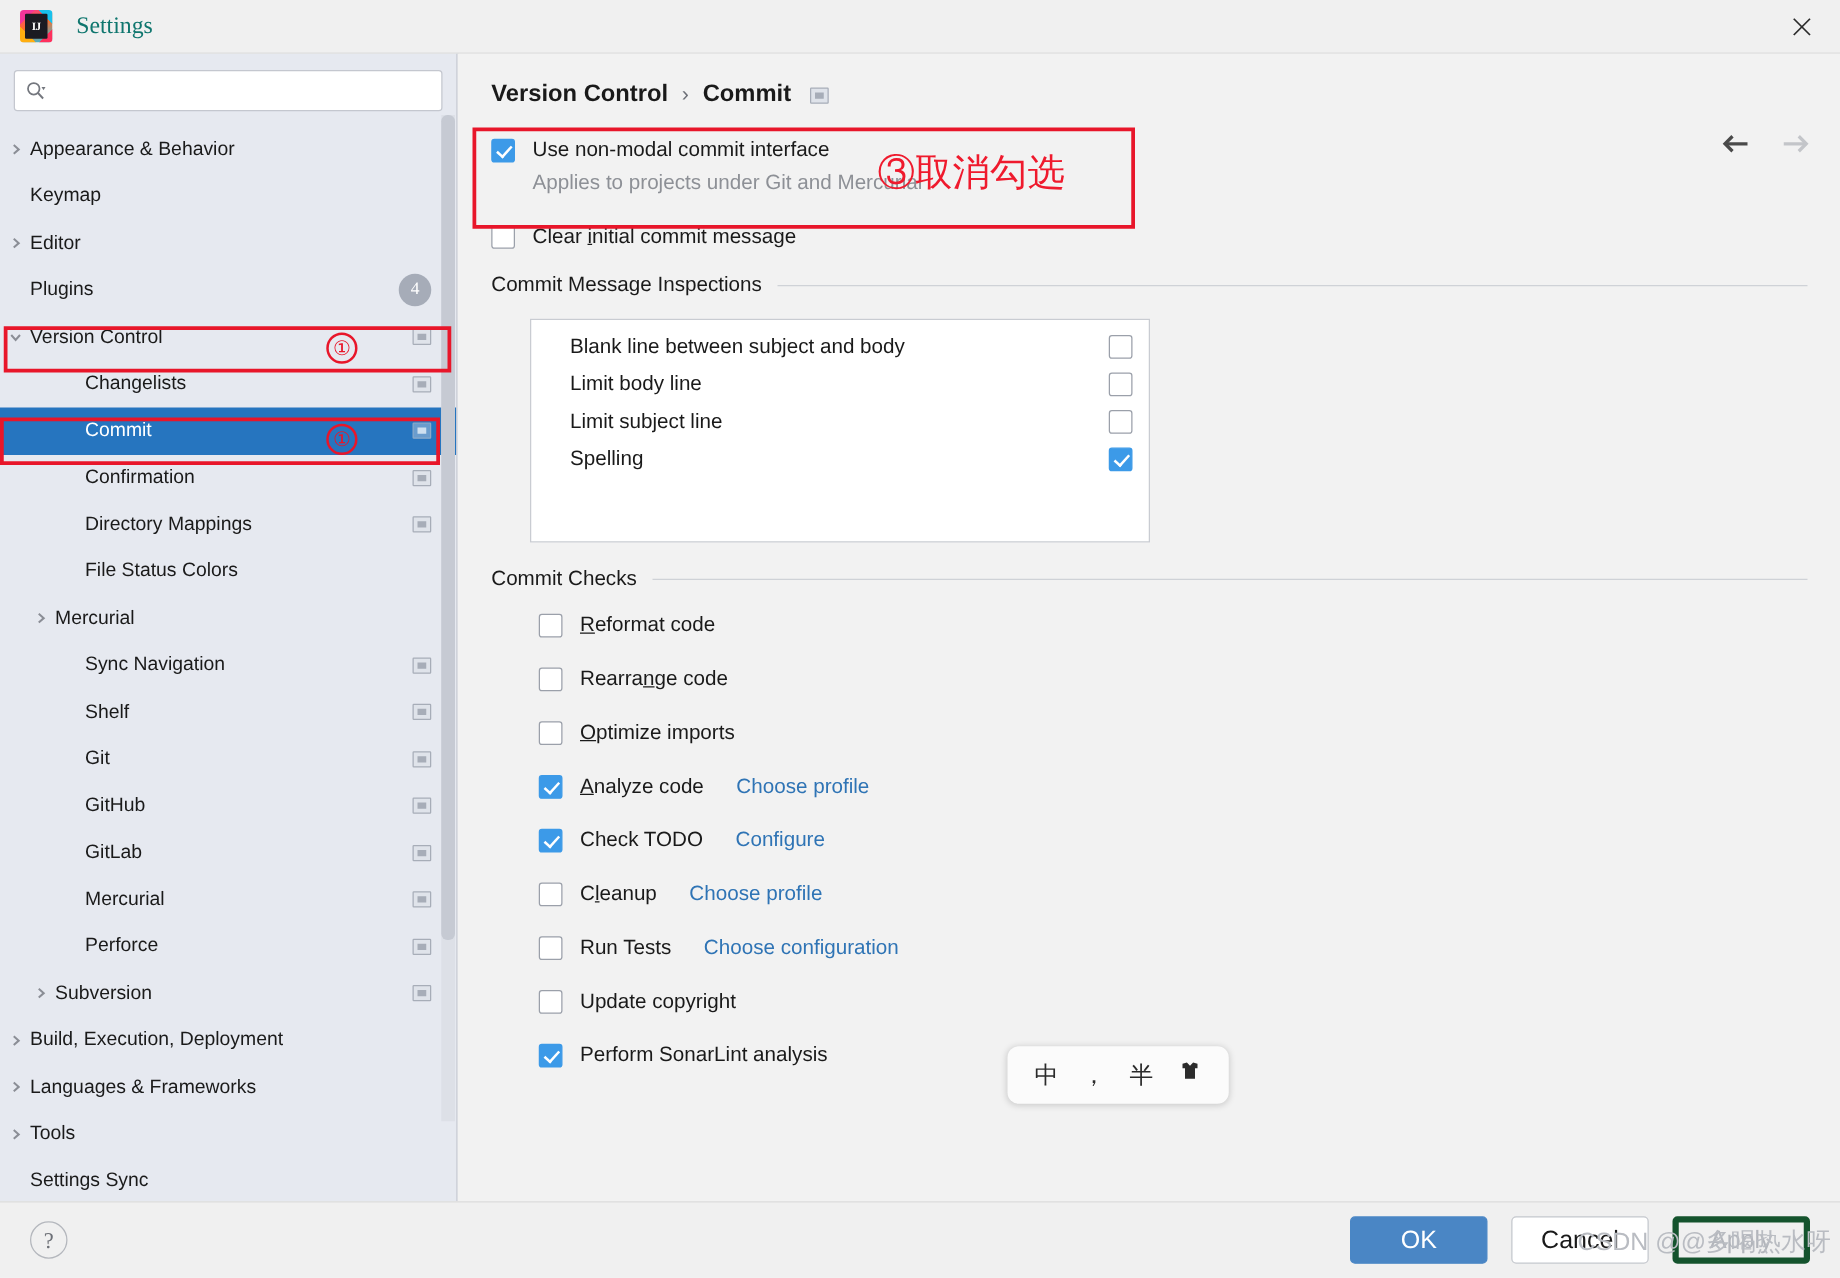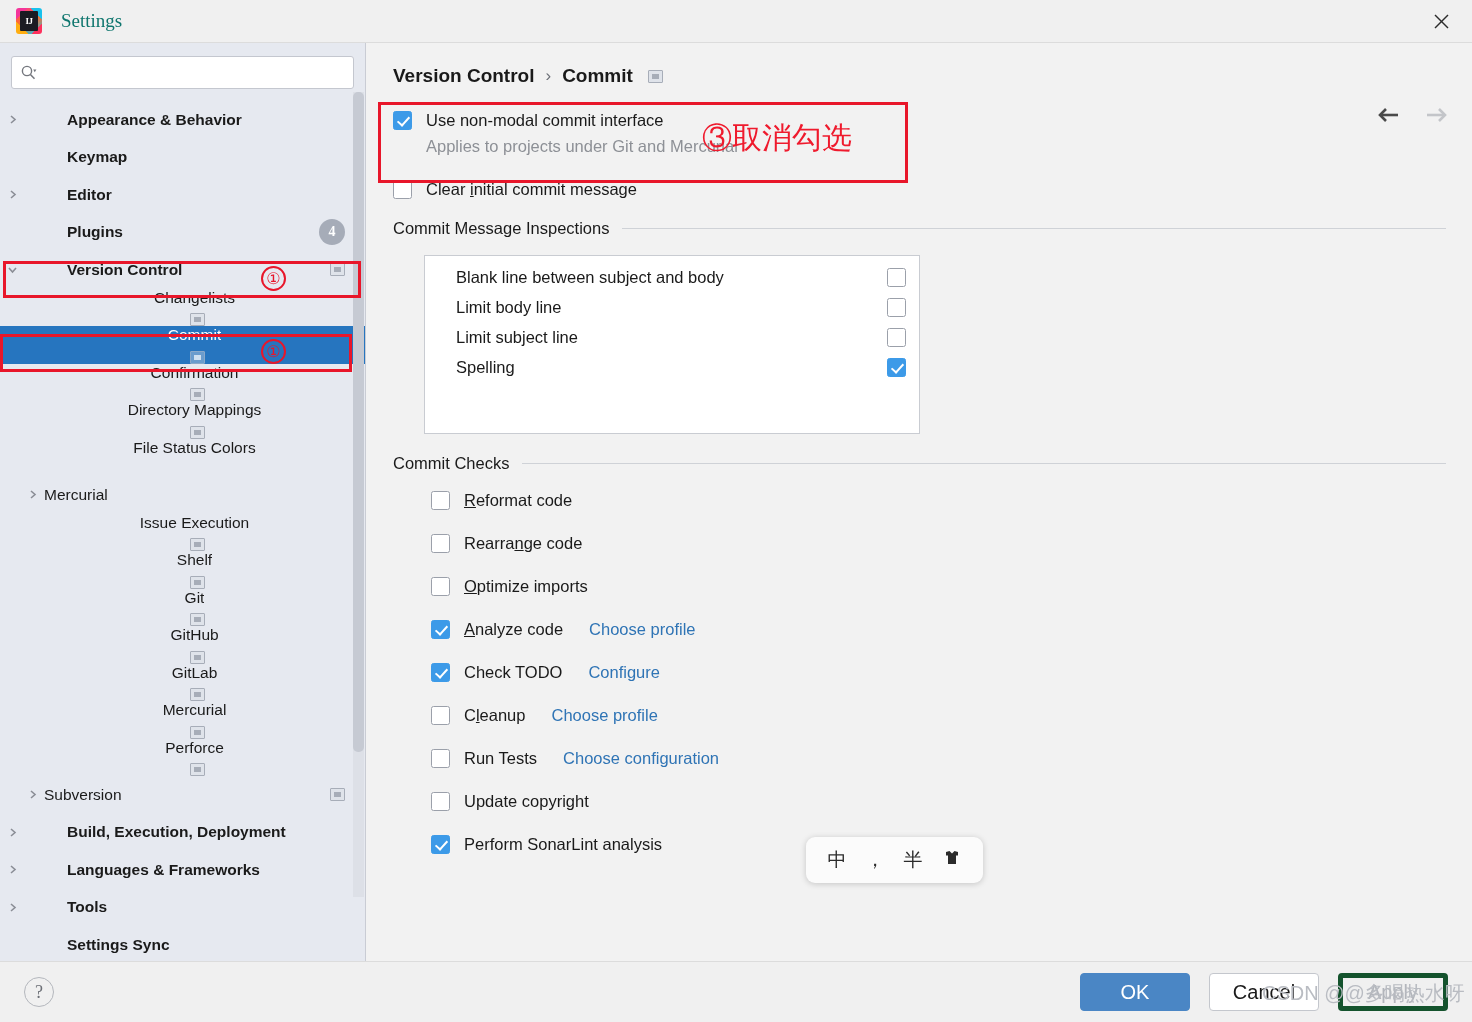--- a/index.html
+++ b/index.html
@@ -66,29 +66,29 @@
     background: transparent; color: #222;
   }
   .search-input::placeholder { color: #a8abb3; }
 
   .tree { margin-top: 12px; position: relative; }
   .tree-row {
     position: relative; height: 37.5px; display: flex; align-items: center;
     font-size: 15.5px; color: #1a1a1a; cursor: pointer;
     padding-right: 20px;
   }
-  .tree-row.top { font-weight: bold; gap: 43px; }
+  .tree-row.top { font-weight: normal; }
   .tree-row.selected { background: #2675bf; color: #fff; }
   .chev {
     width: 24px; flex: none; display: flex; align-items: center;
     justify-content: center; color: #8b8e96;
   }
   .chev svg { width: 11px; height: 11px; }
   .tree-label { flex: 1; white-space: nowrap; overflow: hidden; }
-  .indent-2 { padding-left: 44px; flex-direction: column; }
+  .indent-2 { padding-left: 44px; }
   .indent-2c { padding-left: 20px; }
 
   .trail-icon { width: 15px; height: 13px; flex: none; margin-left: 6px; }
   .trail-icon .outer {
     width: 15px; height: 13px; border: 1.5px solid #a7adb8;
     background: #dfe3ea; border-radius: 1px;
     display: flex; align-items: center; justify-content: center;
   }
   .trail-icon .inner2 { width: 7px; height: 5px; background: #a7adb8; }
   .selected .trail-icon .outer { border-color: #8aa9c9; background: #6a9ccd; }
@@ -332,21 +332,21 @@
         <div class="tree-row indent-2c">
           <span class="chev">
             <svg viewBox="0 0 11 11">
               <polyline points="4,2 8,5.5 4,9" fill="none" stroke="currentColor" stroke-width="1.6"></polyline>
             </svg>
           </span>
           <span class="tree-label">Mercurial</span>
         </div>
         <div class="tree-row indent-2">
           <span class="chev"></span>
-          <span class="tree-label">Issue Execution</span>
+          <span class="tree-label">Sync Navigation</span>
           <span class="trail-icon">
             <span class="outer">
               <span class="inner2"></span>
             </span>
           </span>
         </div>
         <div class="tree-row indent-2">
           <span class="chev"></span>
           <span class="tree-label">Shelf</span>
           <span class="trail-icon">

